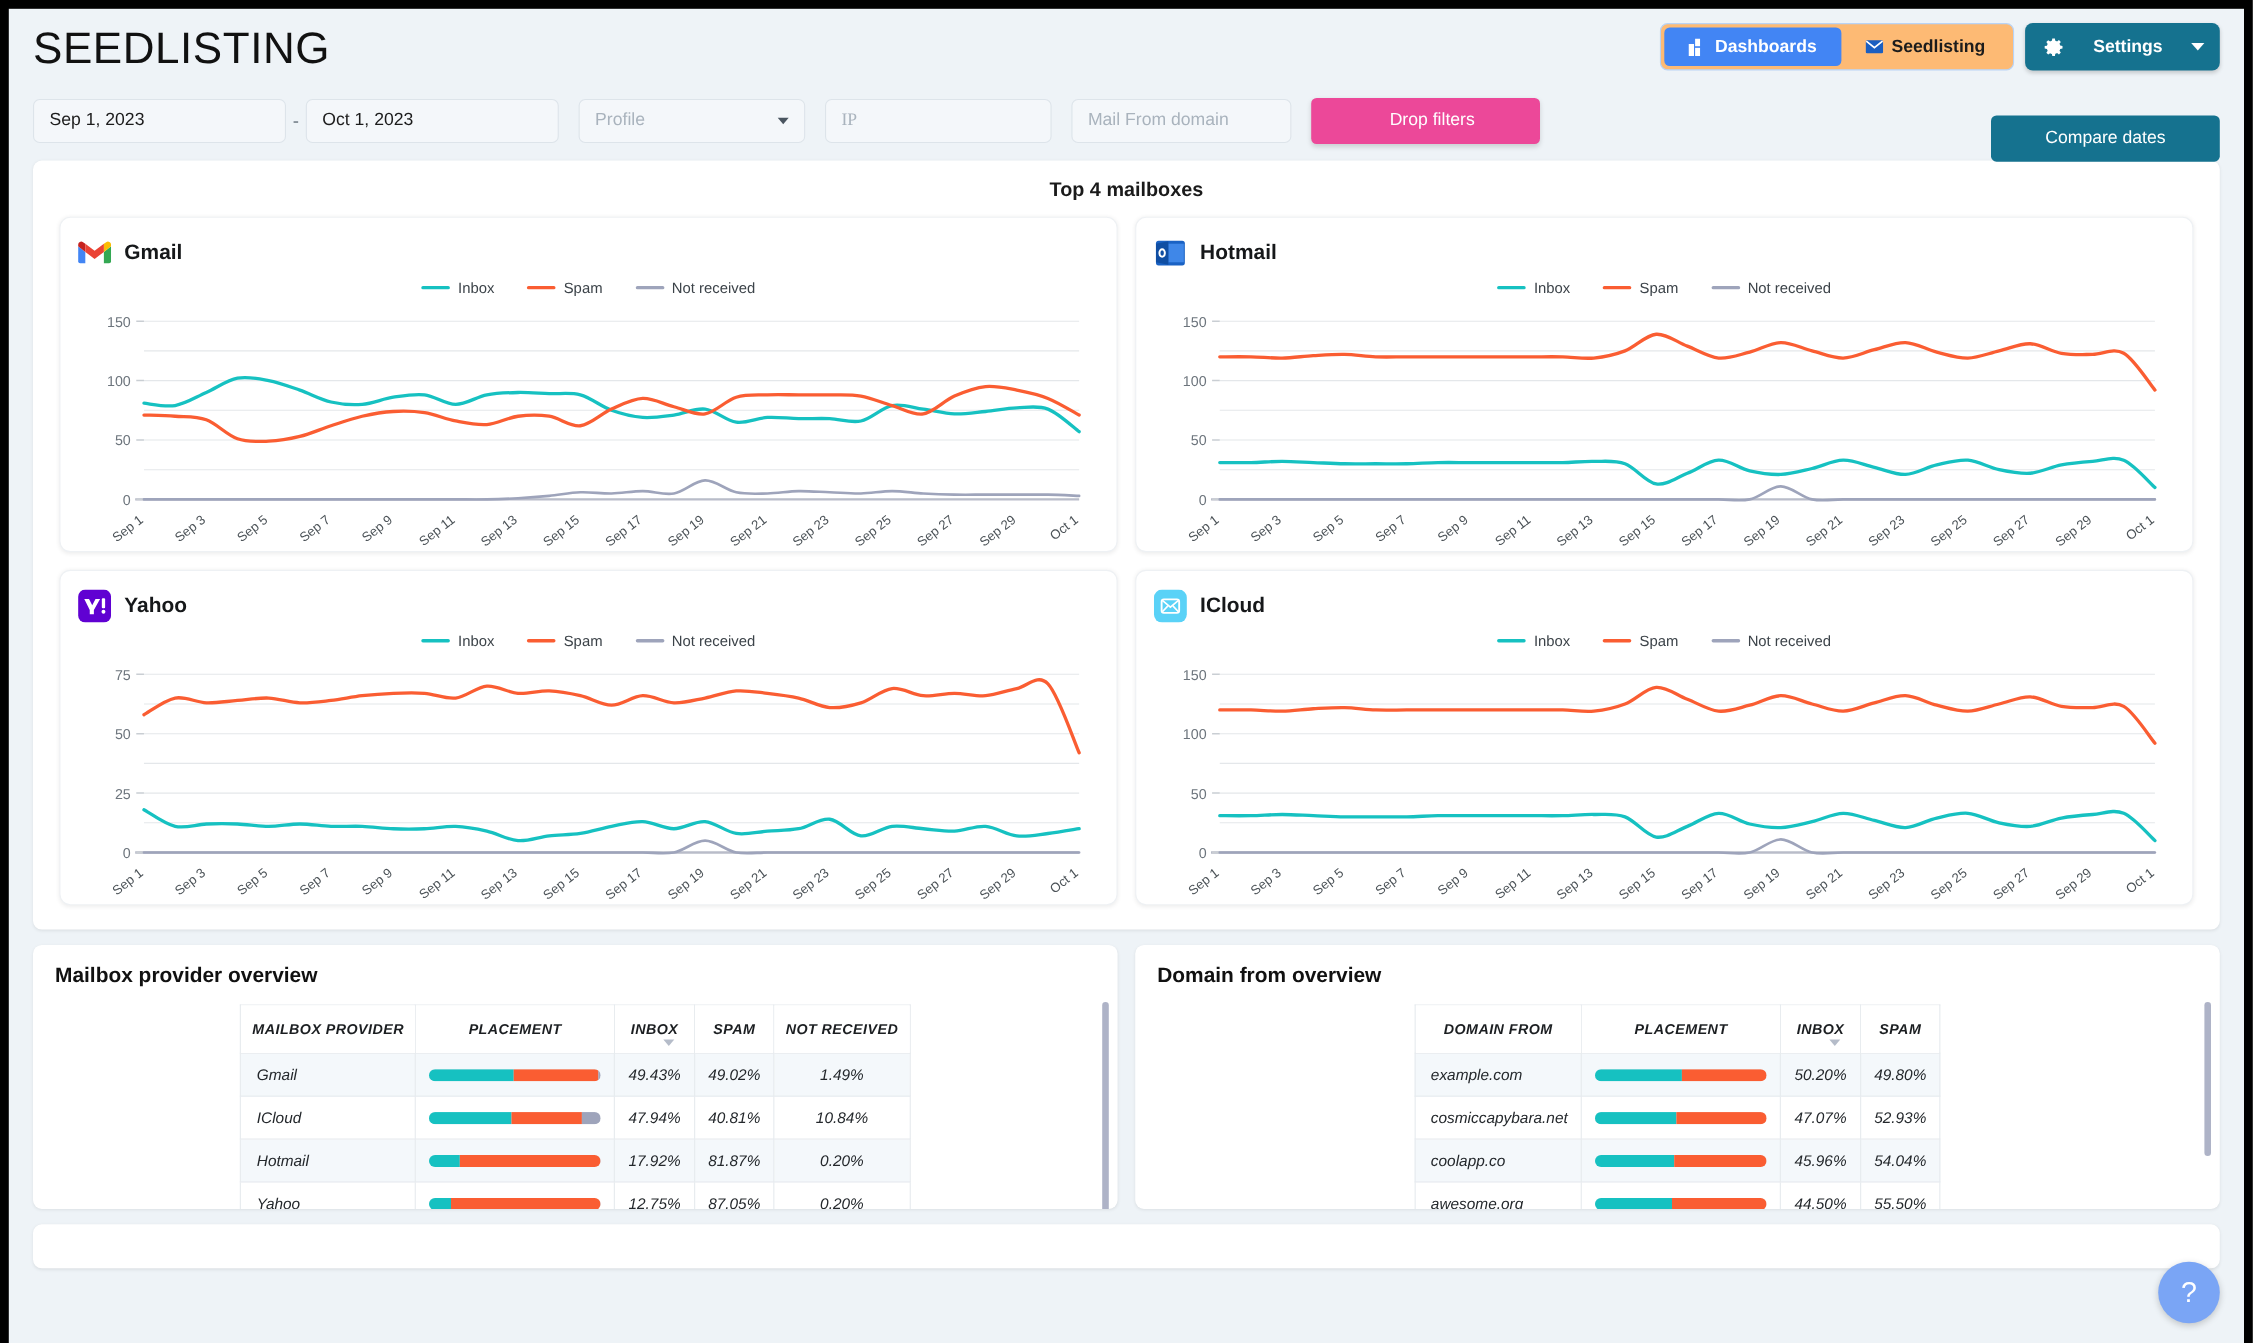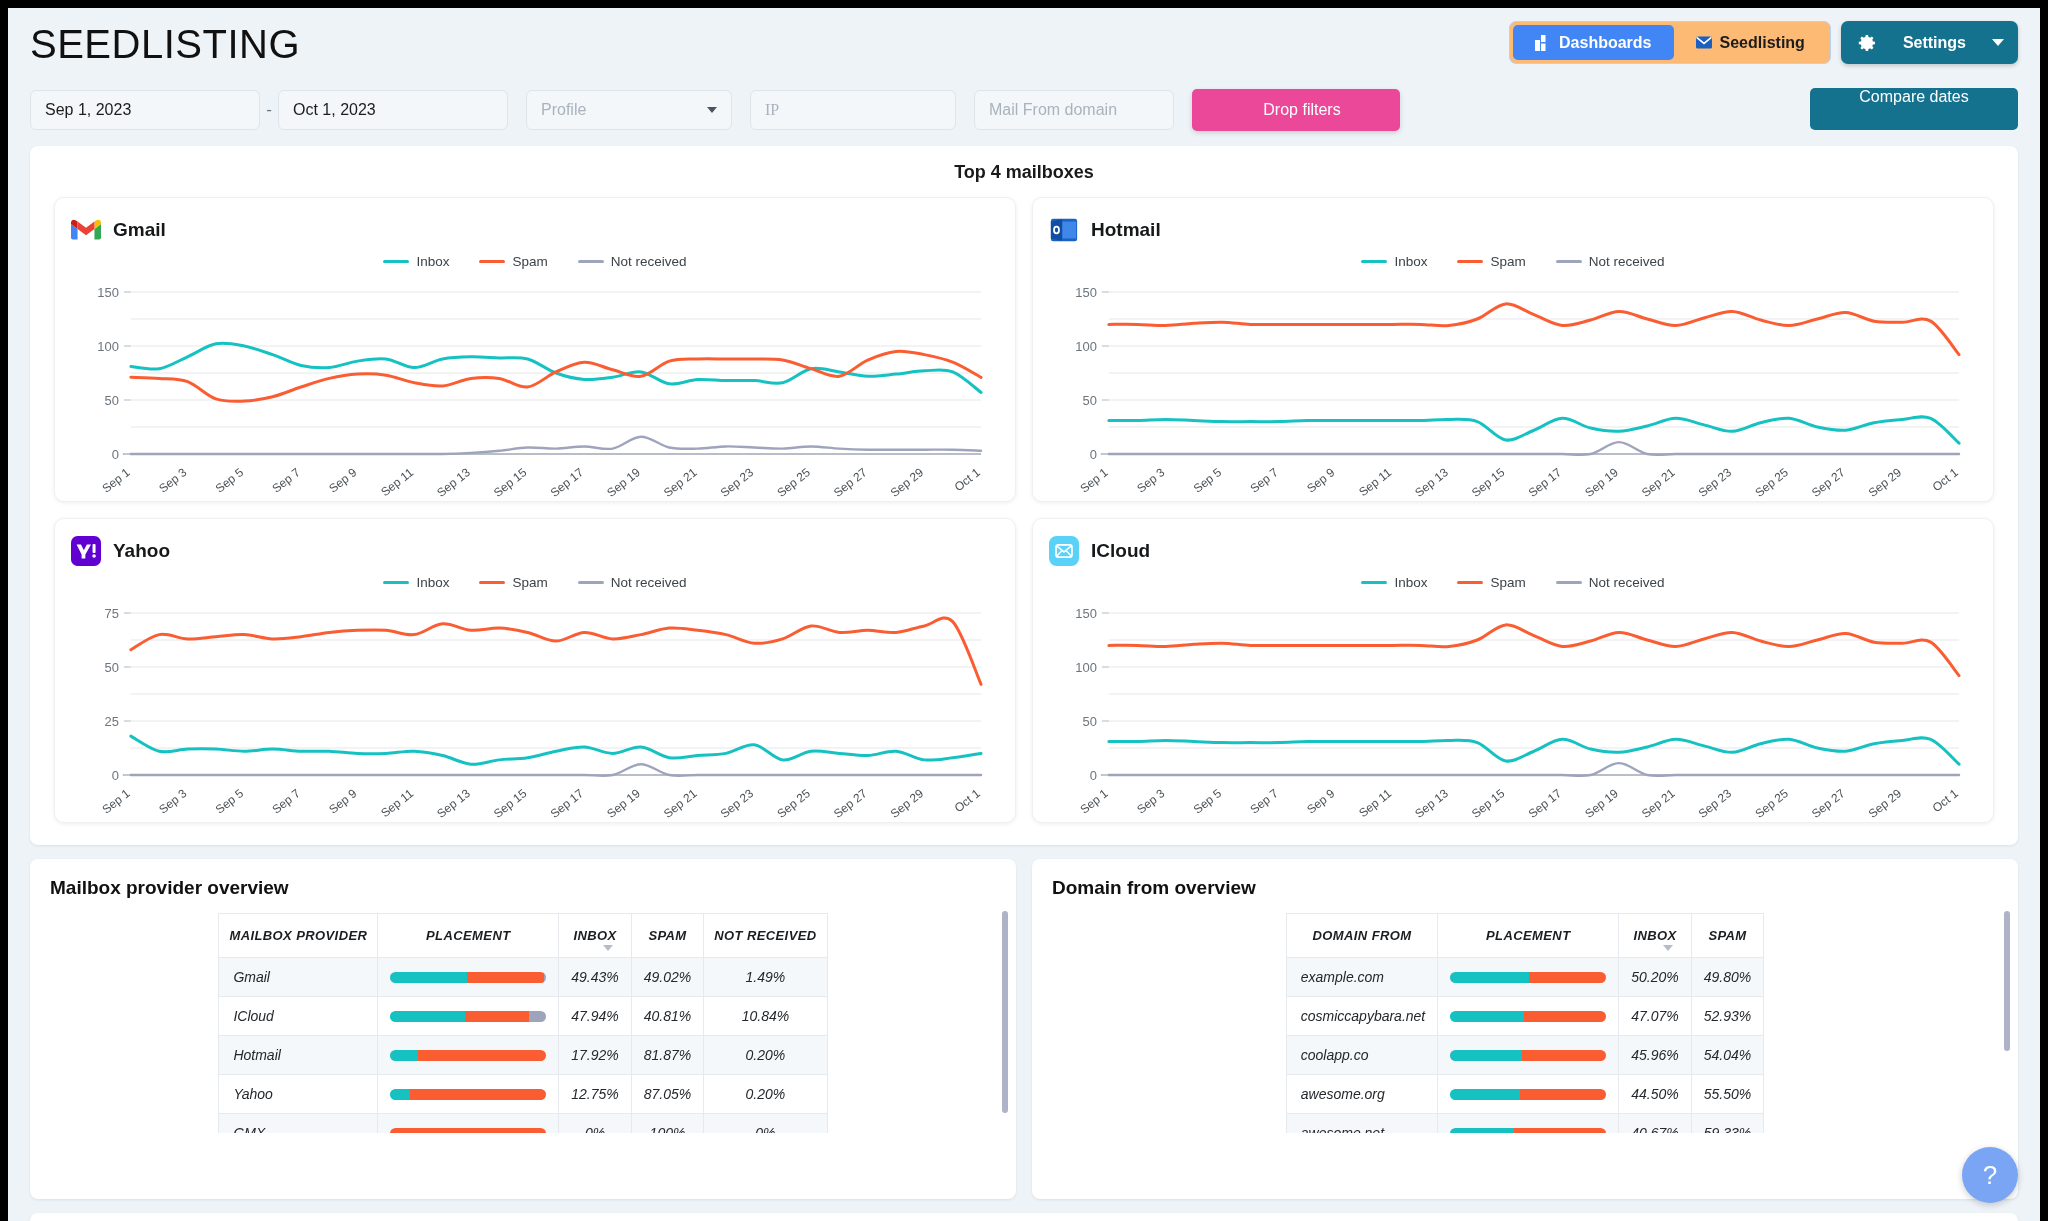--- a/index.html
+++ b/index.html
@@ -94,25 +94,25 @@
               border-right: 5px solid transparent; border-top: 6px solid #4a5560; }
   .drop-filters {
     margin-left: 18px;
     width: 208px; height: 42px;
     background: #ec4899; color: #fff;
     border-radius: 5px; cursor: pointer;
     display: flex; align-items: center; justify-content: center;
     font-size: 16px; box-shadow: 0 2px 5px rgba(0,0,0,.15); padding-left: 12px;
   }
   .compare-dates {
-    position: absolute; right: 22px; top: 8px;
+    position: absolute; right: 22px; top: 25px;
     width: 208px; height: 42px;
     background: #15728f; color: #fff;
     border-radius: 5px; cursor: pointer;
-    display: flex; justify-content: center;
+    display: flex; align-items: center; justify-content: center;
     font-size: 16px;
   }
 
   
   .panel {
     margin: 6px 22px 0 22px;
     background: #fff;
     border-radius: 8px;
     box-shadow: 0 1px 3px rgba(0,0,0,.08);
     padding: 16px 0 22px 0;
@@ -159,21 +159,21 @@
 
   
   .tables {
     display: grid; grid-template-columns: 1fr 1fr; gap: 16px;
     margin: 14px 22px 0 22px;
   }
   .tcard {
     background: #fff; border-radius: 8px;
     box-shadow: 0 1px 3px rgba(0,0,0,.08);
     padding: 18px 20px 0 20px;
-    height: 340px; position: relative; overflow: hidden;
+    height: 240px; position: relative; overflow: hidden;
   }
   .tcard h3 { font-size: 19px; font-weight: bold; color: #111; margin-bottom: 14px; }
   .tbl-scroll { position: relative; height: 220px; overflow: hidden; font-style: italic; }
   table { border-collapse: collapse; margin: 0 auto; }
   th {
     font-size: 13px; font-weight: bold; color: #1b1e21;
     letter-spacing: .4px; padding: 14px 10px;
     border: 1px solid #e6eaee; background: #fff;
     text-align: center; position: relative;
   }

